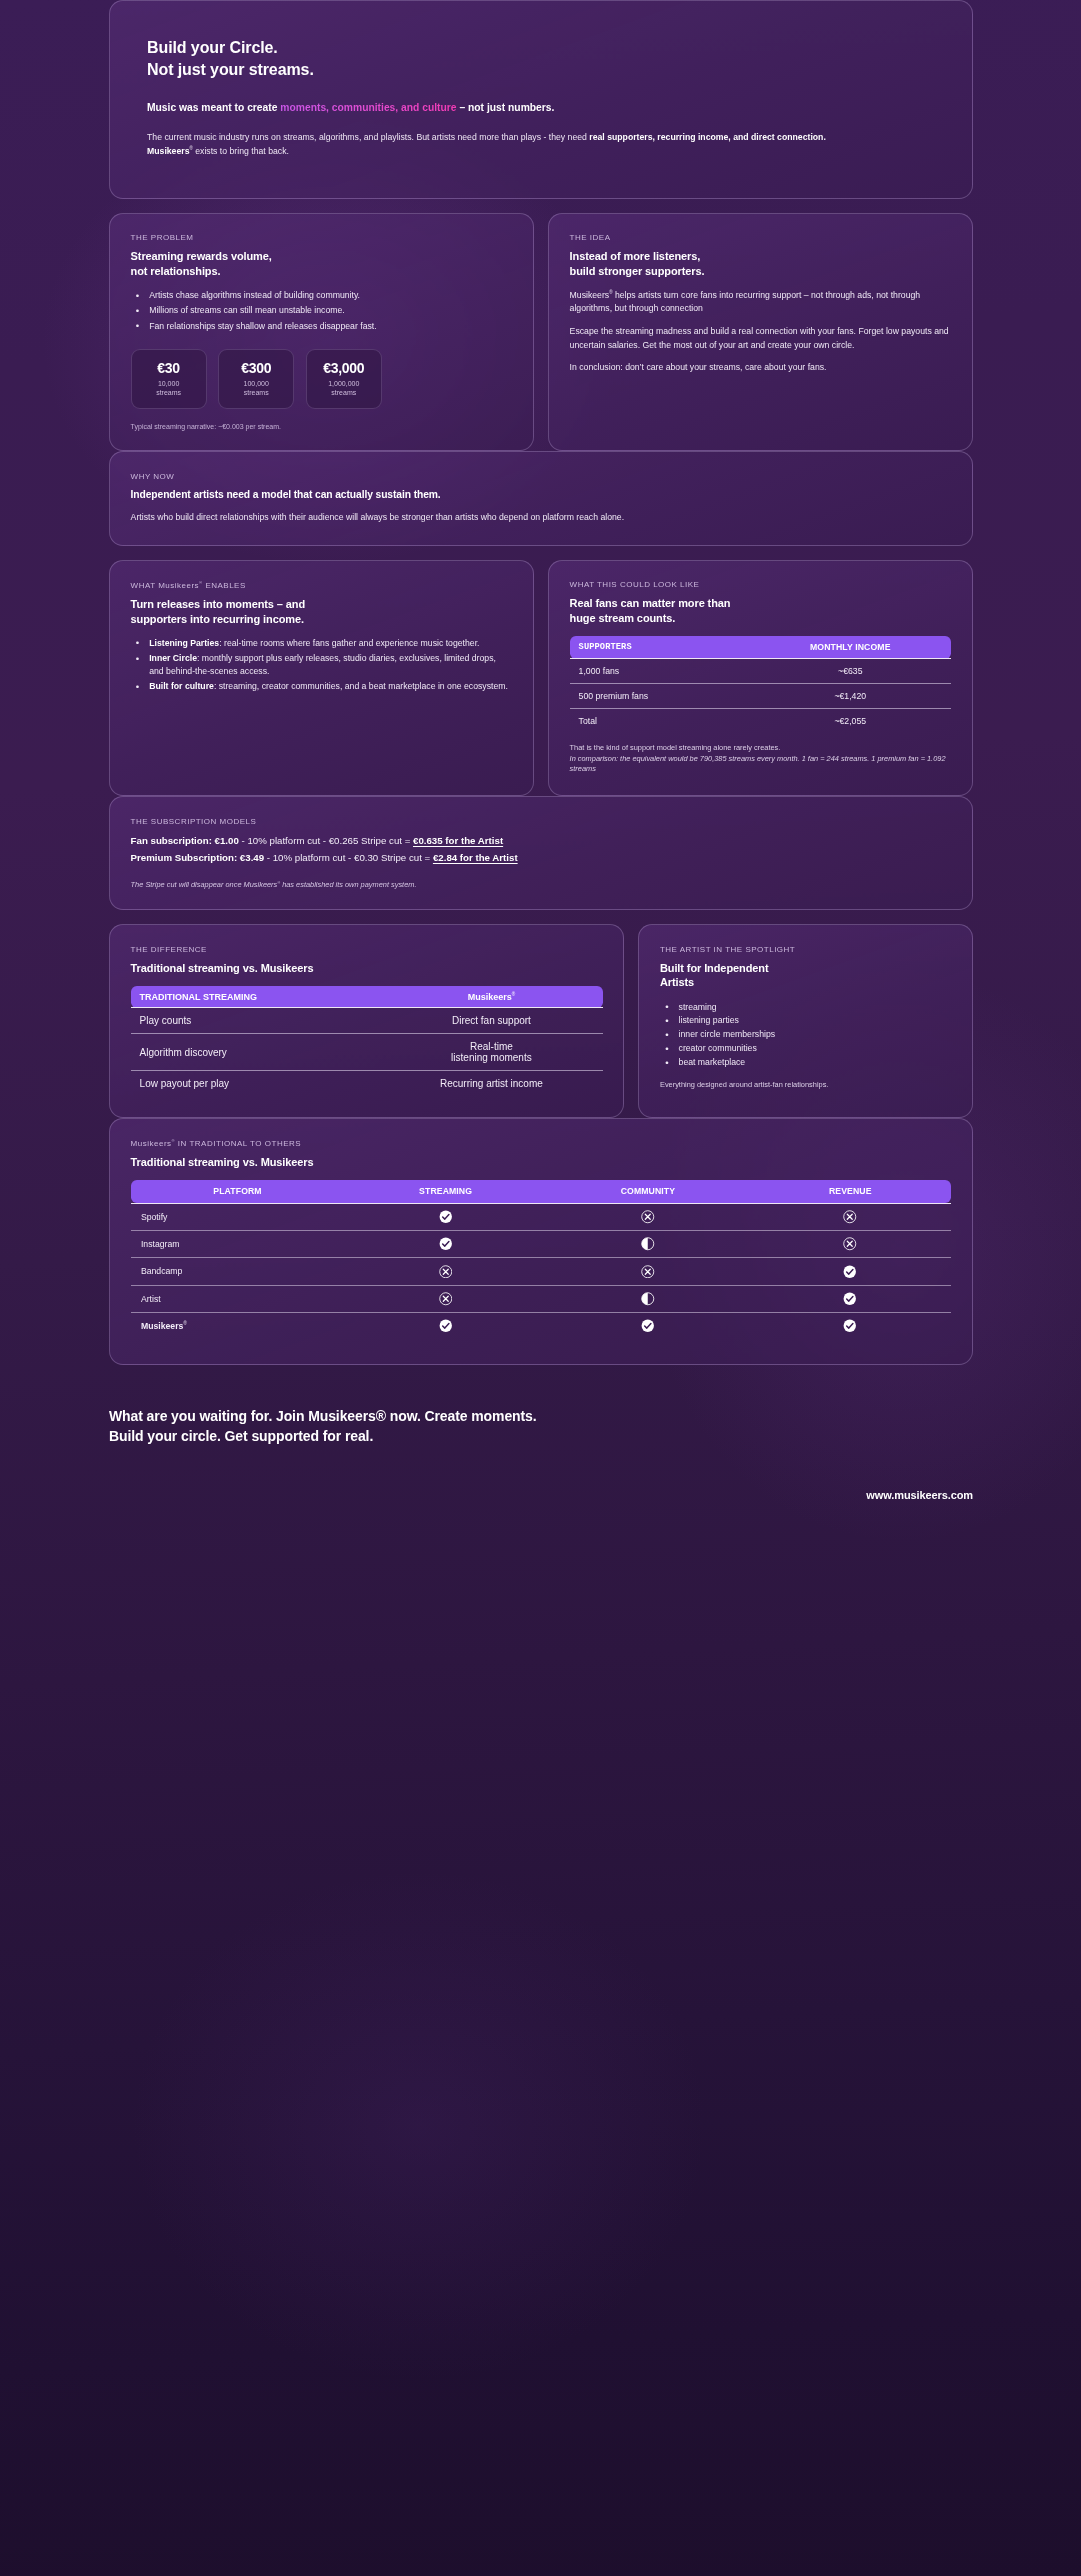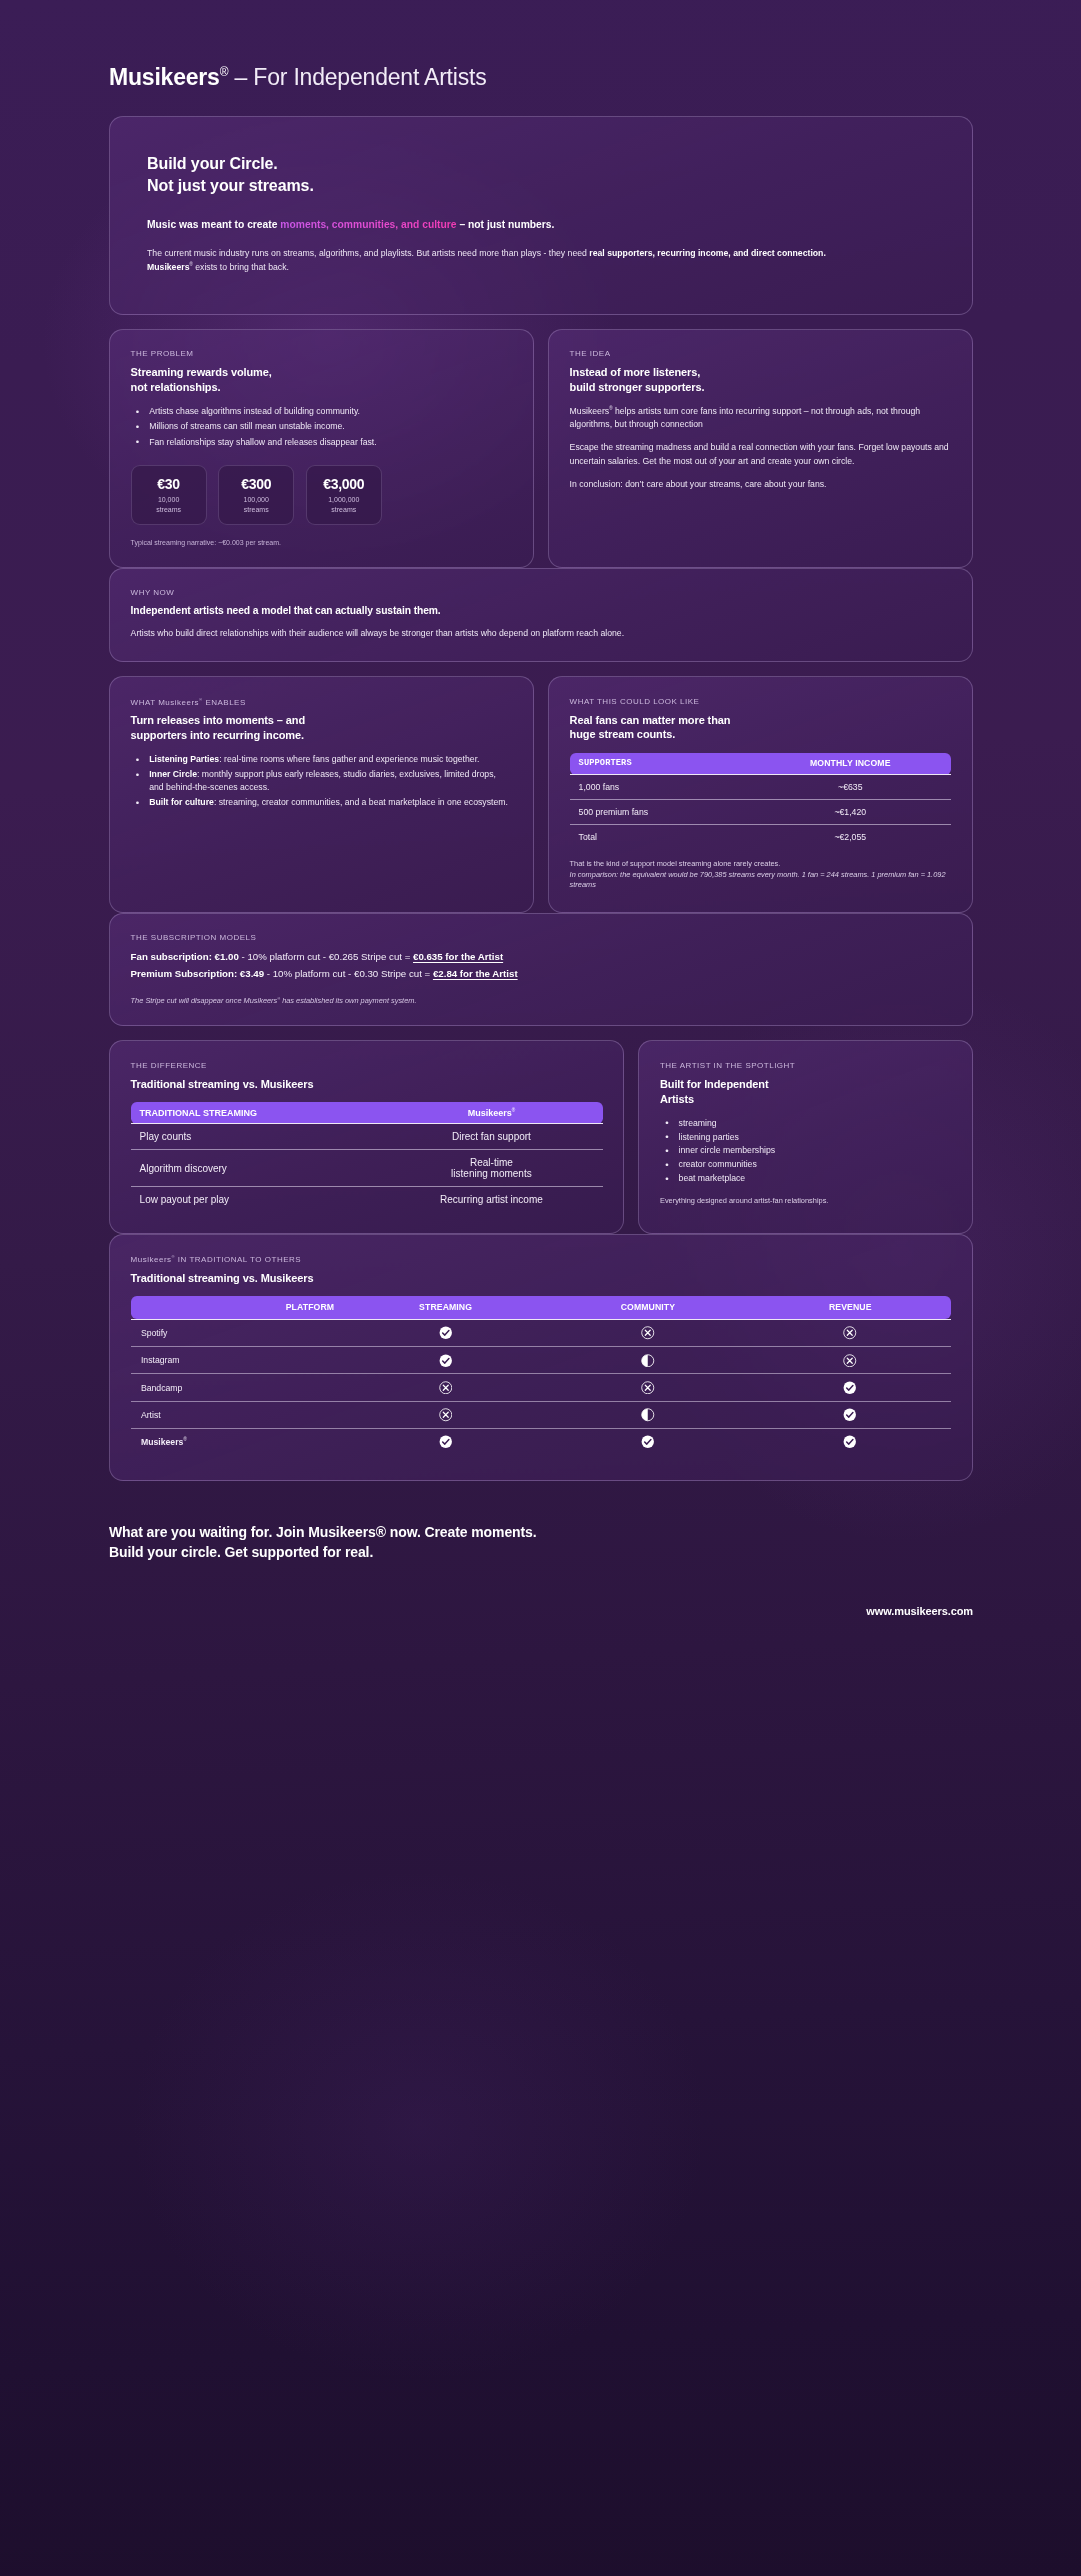--- a/index.html
+++ b/index.html
@@ -119,21 +119,21 @@
 
   
   .spot ul.bul li { margin-bottom: 1.3px; }
   .spot .foot { margin-top: 11.6px; font-size: 7.4px; line-height: 1.4; color: #ded2e9; }
 
   
   table.cmp { width: 100%; border-collapse: collapse; margin-top: 9px; }
   table.cmp thead th {
     background: #8b54f0; color: #fff; font-size: 8.7px; font-weight: 800; padding: 6.4px 10.3px; letter-spacing: 0.1px;
   }
-  table.cmp thead th:nth-child(1) { text-align: right; border-radius: 5.8px 0 0 5.8px; width: 26%; }
+  table.cmp thead th:nth-child(1) { text-align: center; border-radius: 5.8px 0 0 5.8px; width: 26%; }
   table.cmp thead th:nth-child(n+2) { text-align: center; width: 24.6%; }
   table.cmp thead th:last-child { border-radius: 0 5.8px 5.8px 0; }
   table.cmp thead tr { border-bottom: 1.3px solid #efe8f5; }
   table.cmp tbody td { font-size: 8.7px; padding: 6.4px 10.3px; border-bottom: 0.6px solid rgba(235,225,245,0.5); color: #f3edf8; }
   table.cmp tbody td:nth-child(n+2) { text-align: center; }
   table.cmp tbody tr:last-child td { border-bottom: none; font-weight: 800; }
 
   .ic { display: inline-block; width: 13.5px; height: 13.5px; vertical-align: middle; }
 
   
@@ -142,23 +142,20 @@
 </style>
 </head>
 <body>
 
 <div class="glow glow-a"></div>
 <div class="glow glow-b"></div>
 <div class="glow glow-c"></div>
 
 <div class="page">
 
-  <h1 class="main-title">
-    <span class="brand">Musikeers</span><sup class="reg">®</sup><span class="light"> – For Independent Artists</span>
-  </h1>
 
   <div class="card hero">
     <h2>
       <span>Build your Circle.</span><br>
       <span>Not just your streams.</span>
     </h2>
     <div class="lead">
       <span>Music was meant to create </span><span class="pinkgrad">moments, communities, and culture</span><span> – not just numbers.</span>
     </div>
     <div class="body">

